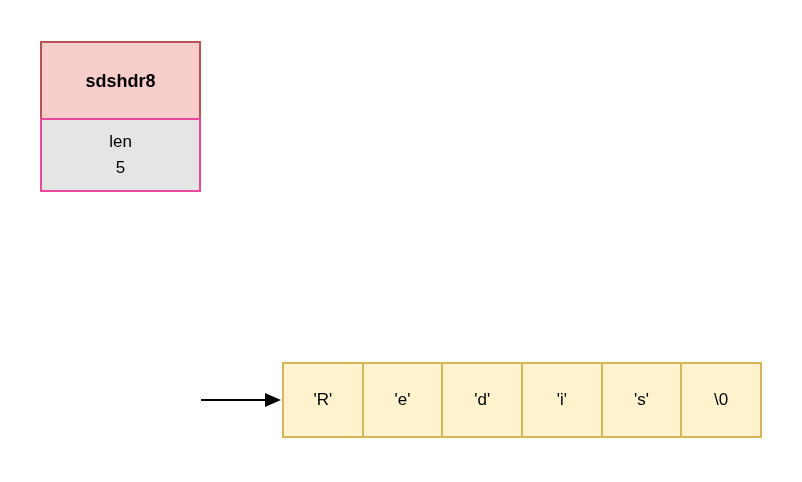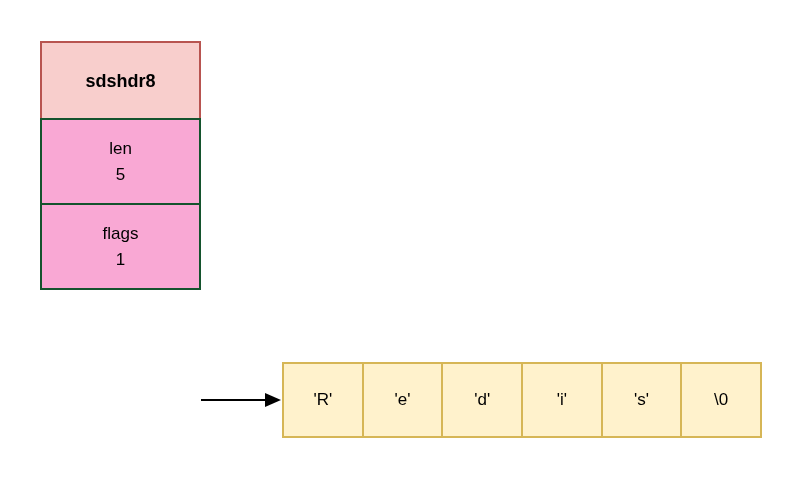--- a/index.html
+++ b/index.html
@@ -36,24 +36,24 @@
     line-height: 26px;
   }
   .cell.header {
     height: 79px;
     background: #f8cecc;
     border: 2px solid #b85450;
     font-weight: bold;
     font-size: 18px;
   }
   .cell.field {
-    height: 87px;
+    height: 74px;
     margin-top: -2px;
-    background: #f9a8d4;
-    border: 2px solid #14532d;
+    background: #e5e5e5;
+    border: 2px solid #ec4899;
   }
 
   
   .arrow-svg {
     position: absolute;
     left: 201px;
     top: 387px;
     width: 81px;
     height: 26px;
   }
@@ -90,24 +90,20 @@
     <div class="cell header">
       <span>sdshdr8</span>
     </div>
 
     <div class="cell field">
       <div>len</div>
       <div>5</div>
     </div>
 
 
-    <div class="cell field">
-      <div>flags</div>
-      <div>1</div>
-    </div>
 
   </div>
 
   <svg class="arrow-svg" viewBox="0 0 81 26">
     <line x1="0" y1="13" x2="66" y2="13" stroke="#000000" stroke-width="2"></line>
     <polygon points="64,6 80,13 64,20" fill="#000000"></polygon>
   </svg>
 
   <div class="buffer">
     <div class="bcell">'R'</div>

